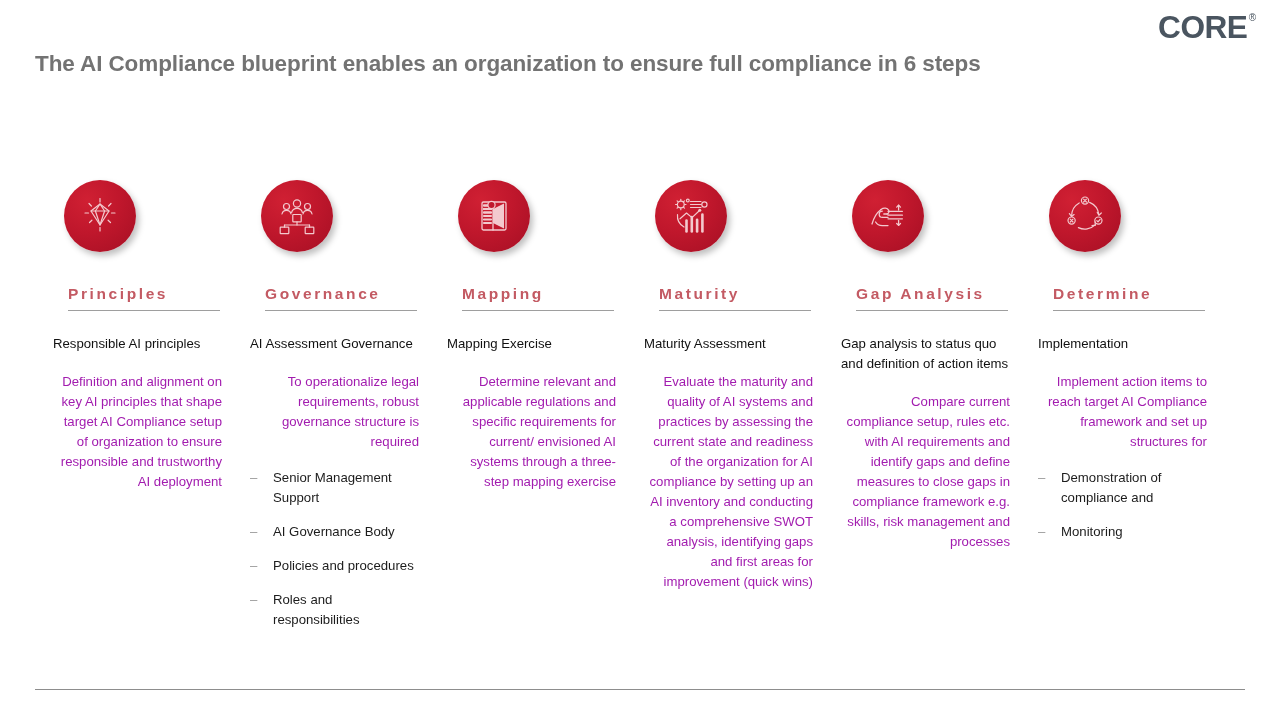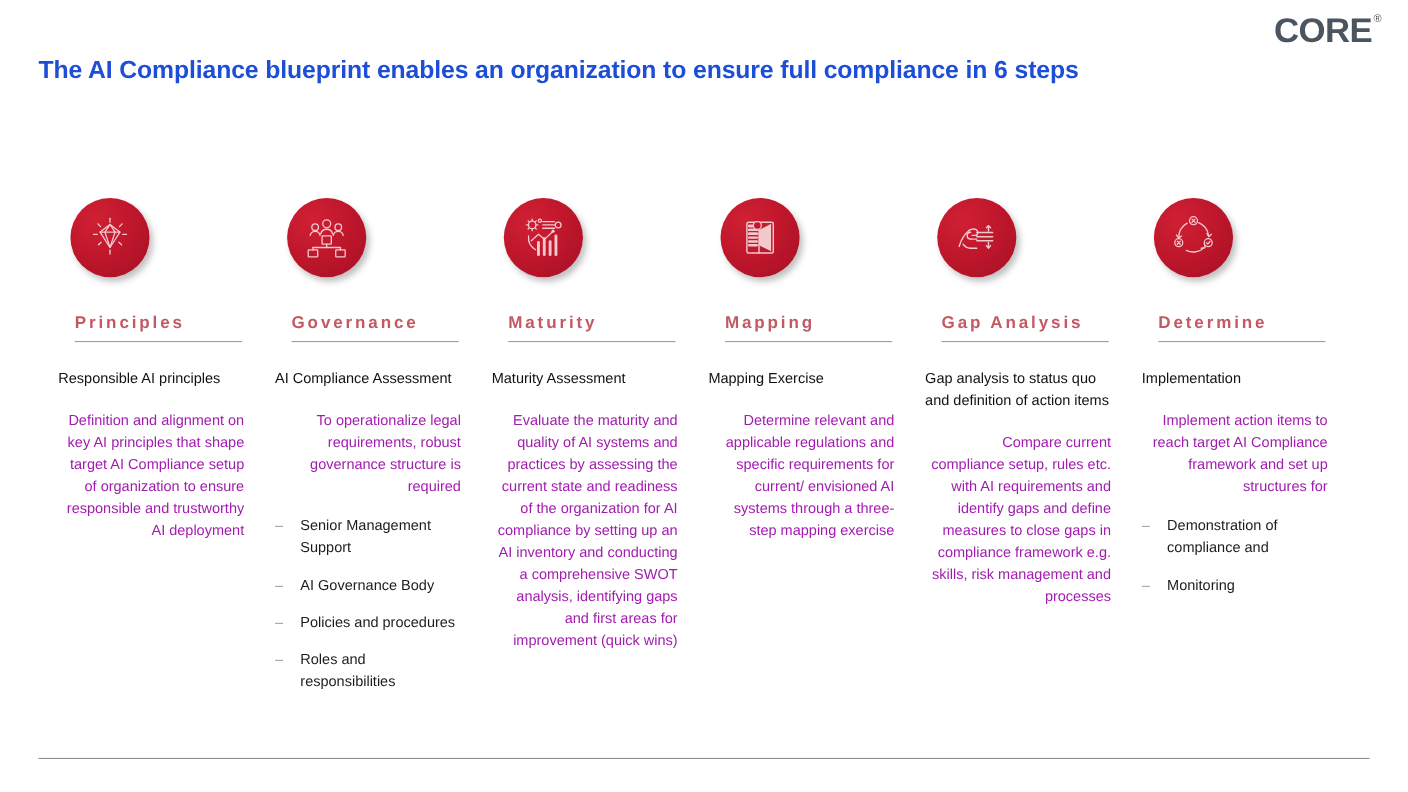--- a/index.html
+++ b/index.html
@@ -47,21 +47,21 @@
 
   
   .title {
     position: absolute;
     left: 35px;
     top: 48px;
     width: 1090px;
     font-size: 22.5px;
     font-weight: 700;
     line-height: 1.45;
-    color: #1d4ed8;
+    color: #737373;
     letter-spacing: -0.1px;
   }
 
   
   .columns {
     position: absolute;
     left: 35px;
     top: 180px;
     width: 1215px;
     display: flex;
@@ -217,28 +217,49 @@
             <path d="M10.5 32 V34.2"></path>
             <path d="M35.5 32 V34.2"></path>
             <rect x="6.2" y="34.2" width="8.6" height="6.4" rx="0.6"></rect>
             <rect x="31.2" y="34.2" width="8.6" height="6.4" rx="0.6"></rect>
           </svg>
         </div>
       </div>
       <div class="col-head">Governance</div>
       <div class="col-rule"></div>
       <div class="col-body">
-        <div class="col-title">AI Compliance Assessment</div>
+        <div class="col-title">AI Assessment Governance</div>
         <div class="col-desc">To operationalize legal requirements, robust governance structure is required</div>
         <ul class="bullets">
           <li><span class="dash">–</span><span>Senior Management Support</span></li>
           <li><span class="dash">–</span><span>AI Governance Body</span></li>
           <li><span class="dash">–</span><span>Policies and procedures</span></li>
           <li><span class="dash">–</span><span>Roles and responsibilities</span></li>
         </ul>
+      </div>
+    </div>
+
+    <div class="col">
+      <div class="icon-wrap">
+        <div class="circle">
+          <svg width="46" height="46" viewBox="0 0 46 46" fill="none" stroke="#f3c9ce" stroke-width="1.3" stroke-linecap="round" stroke-linejoin="round">
+            <rect x="11" y="9" width="24" height="28" rx="1.4"></rect>
+            <path d="M22 9 v28"></path>
+            <path d="M22 16 L33 10.5 v25 L22 30 Z" fill="#f3c9ce" stroke="none"></path>
+            <path d="M13 12.5 h7 M13 16 h7 M13 19.5 h7 M13 23 h7 M13 26.5 h7 M13 30 h7" stroke-width="2.2"></path>
+            <path d="M13 12.5 h7 M13 16 h7 M13 19.5 h7" stroke-width="2.2"></path>
+            <circle cx="20.5" cy="12" r="3.6" fill="#c0172c" stroke="#f3c9ce" stroke-width="1.2"></circle>
+          </svg>
+        </div>
+      </div>
+      <div class="col-head">Mapping</div>
+      <div class="col-rule"></div>
+      <div class="col-body">
+        <div class="col-title">Mapping Exercise</div>
+        <div class="col-desc">Determine relevant and applicable regulations and specific requirements for current/ envisioned AI systems through a three-step mapping exercise</div>
       </div>
     </div>
 
     <div class="col">
       <div class="icon-wrap">
         <div class="circle">
           <svg width="46" height="46" viewBox="0 0 46 46" fill="none" stroke="#f3c9ce" stroke-width="1.2" stroke-linecap="round" stroke-linejoin="round">
             <circle cx="12.8" cy="11.5" r="3.4"></circle>
             <path d="M12.8 6.3 v1.3 M12.8 15.4 v1.3 M7.6 11.5 h1.3 M16.7 11.5 h1.3 M9.1 7.8 l0.9 0.9 M15.6 14.3 l0.9 0.9 M16.5 7.8 l-0.9 0.9 M10 14.3 l-0.9 0.9"></path>
             <circle cx="19.8" cy="7.6" r="1.4"></circle>
@@ -252,41 +273,20 @@
             <path d="M29.1 38.5 V26.8" stroke-width="2.6"></path>
             <path d="M34.4 38.5 V21.5" stroke-width="2.6"></path>
           </svg>
         </div>
       </div>
       <div class="col-head">Maturity</div>
       <div class="col-rule"></div>
       <div class="col-body">
         <div class="col-title">Maturity Assessment</div>
         <div class="col-desc">Evaluate the maturity and quality of AI systems and practices by assessing the current state and readiness of the organization for AI compliance by setting up an AI inventory and conducting a comprehensive SWOT analysis, identifying gaps and first areas for improvement (quick wins)</div>
-      </div>
-    </div>
-
-    <div class="col">
-      <div class="icon-wrap">
-        <div class="circle">
-          <svg width="46" height="46" viewBox="0 0 46 46" fill="none" stroke="#f3c9ce" stroke-width="1.3" stroke-linecap="round" stroke-linejoin="round">
-            <rect x="11" y="9" width="24" height="28" rx="1.4"></rect>
-            <path d="M22 9 v28"></path>
-            <path d="M22 16 L33 10.5 v25 L22 30 Z" fill="#f3c9ce" stroke="none"></path>
-            <path d="M13 12.5 h7 M13 16 h7 M13 19.5 h7 M13 23 h7 M13 26.5 h7 M13 30 h7" stroke-width="2.2"></path>
-            <path d="M13 12.5 h7 M13 16 h7 M13 19.5 h7" stroke-width="2.2"></path>
-            <circle cx="20.5" cy="12" r="3.6" fill="#c0172c" stroke="#f3c9ce" stroke-width="1.2"></circle>
-          </svg>
-        </div>
-      </div>
-      <div class="col-head">Mapping</div>
-      <div class="col-rule"></div>
-      <div class="col-body">
-        <div class="col-title">Mapping Exercise</div>
-        <div class="col-desc">Determine relevant and applicable regulations and specific requirements for current/ envisioned AI systems through a three-step mapping exercise</div>
       </div>
     </div>
 
     <div class="col">
       <div class="icon-wrap">
         <div class="circle">
           <svg width="46" height="46" viewBox="0 0 46 46" fill="none" stroke="#f3c9ce" stroke-width="1.3" stroke-linecap="round" stroke-linejoin="round">
             <path d="M7 31 C9 24 12 19.5 16 16.5"></path>
             <path d="M16 16.5 c3 -2.2 6.5 -1.4 7.6 0.6 c1 1.8 0 3.4 -1.6 3.9"></path>
             <path d="M18.8 21 h4.2"></path>

